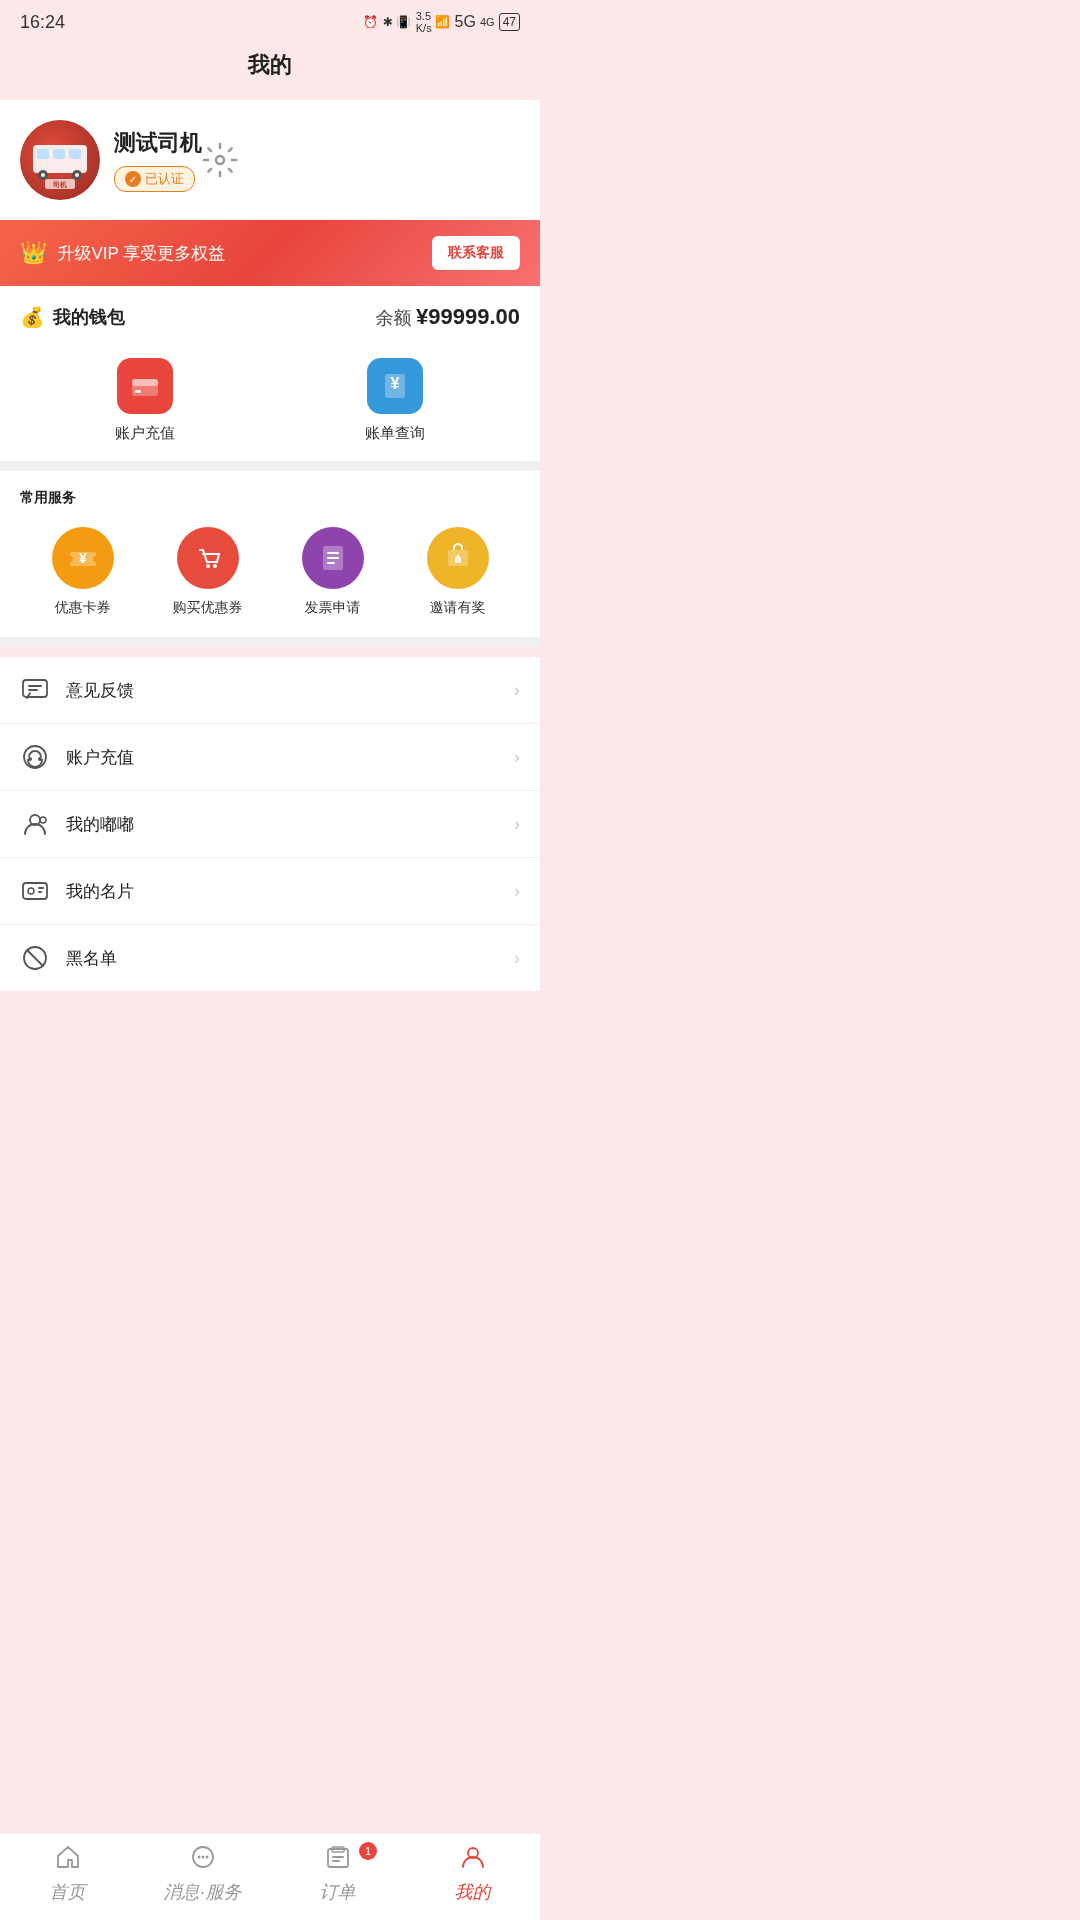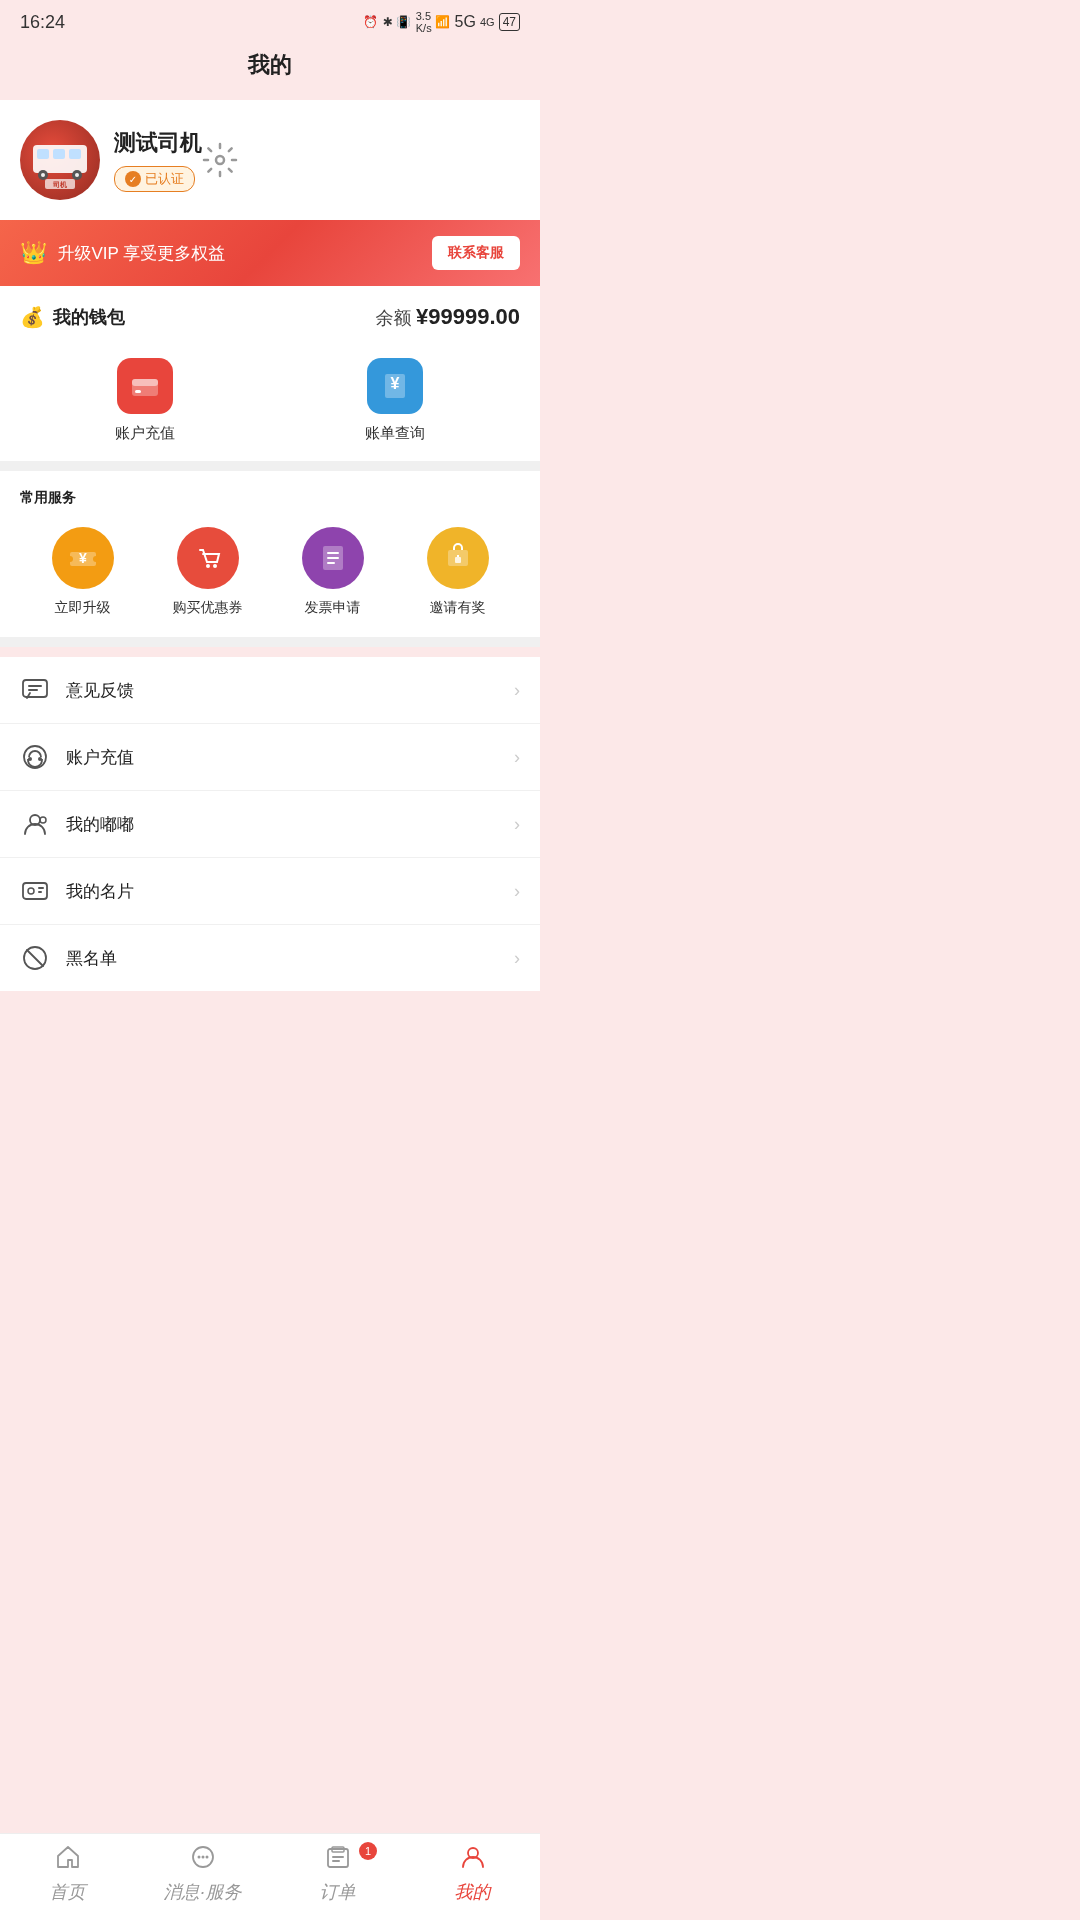--- a/index.html
+++ b/index.html
@@ -473,21 +473,21 @@
 
       <div class="service-item">
         <div class="service-icon icon-coupon">
           <svg width="32" height="32" viewBox="0 0 32 32" fill="none">
             <rect x="3" y="10" width="26" height="14" rx="2" fill="white" opacity="0.3"></rect>
             <text x="16" y="21" text-anchor="middle" font-size="14" fill="white" font-weight="bold">¥</text>
             <circle cx="3" cy="17" r="3" fill="#f39c12"></circle>
             <circle cx="29" cy="17" r="3" fill="#f39c12"></circle>
           </svg>
         </div>
-        <span class="service-label">立即升级</span>
+        <span class="service-label">优惠卡券</span>
       </div>
 
       <div class="service-item">
         <div class="service-icon icon-buy">
           <svg width="32" height="32" viewBox="0 0 32 32" fill="none">
             <path d="M8 8h3l4 12h10l2-8H11" stroke="white" stroke-width="2" stroke-linecap="round"></path>
             <circle cx="16" cy="24" r="2" fill="white"></circle>
             <circle cx="23" cy="24" r="2" fill="white"></circle>
           </svg>
         </div>

